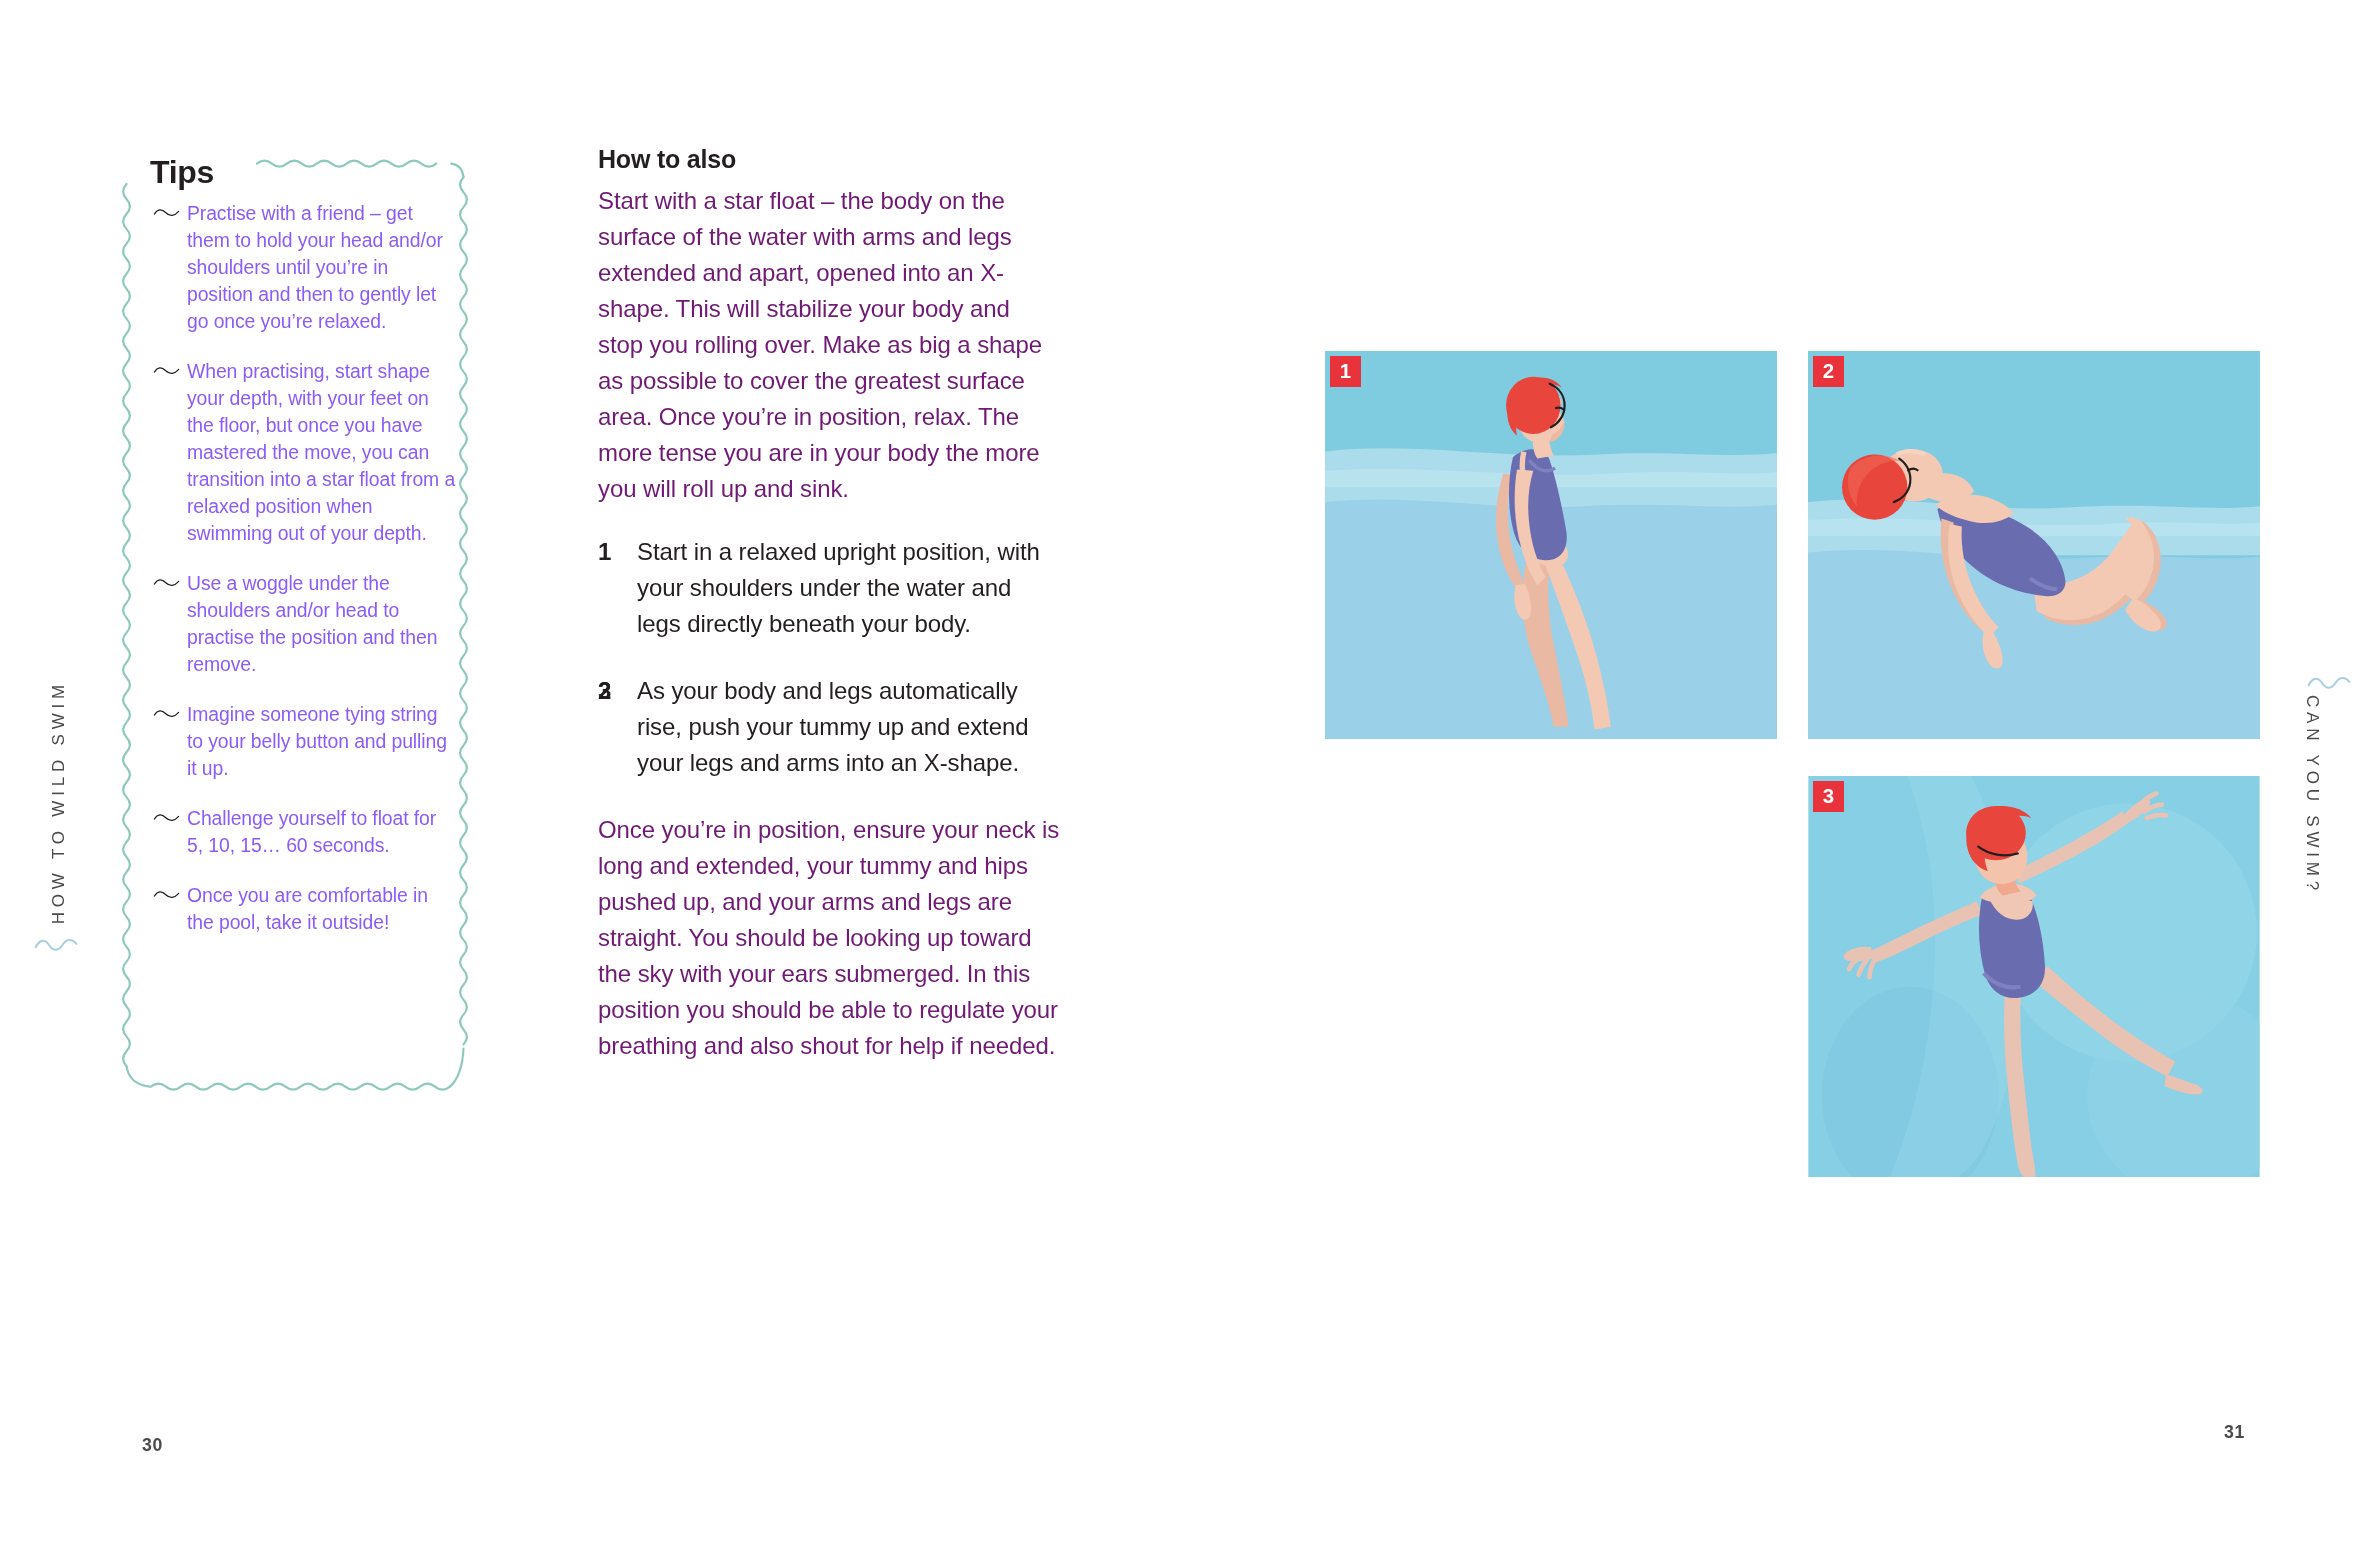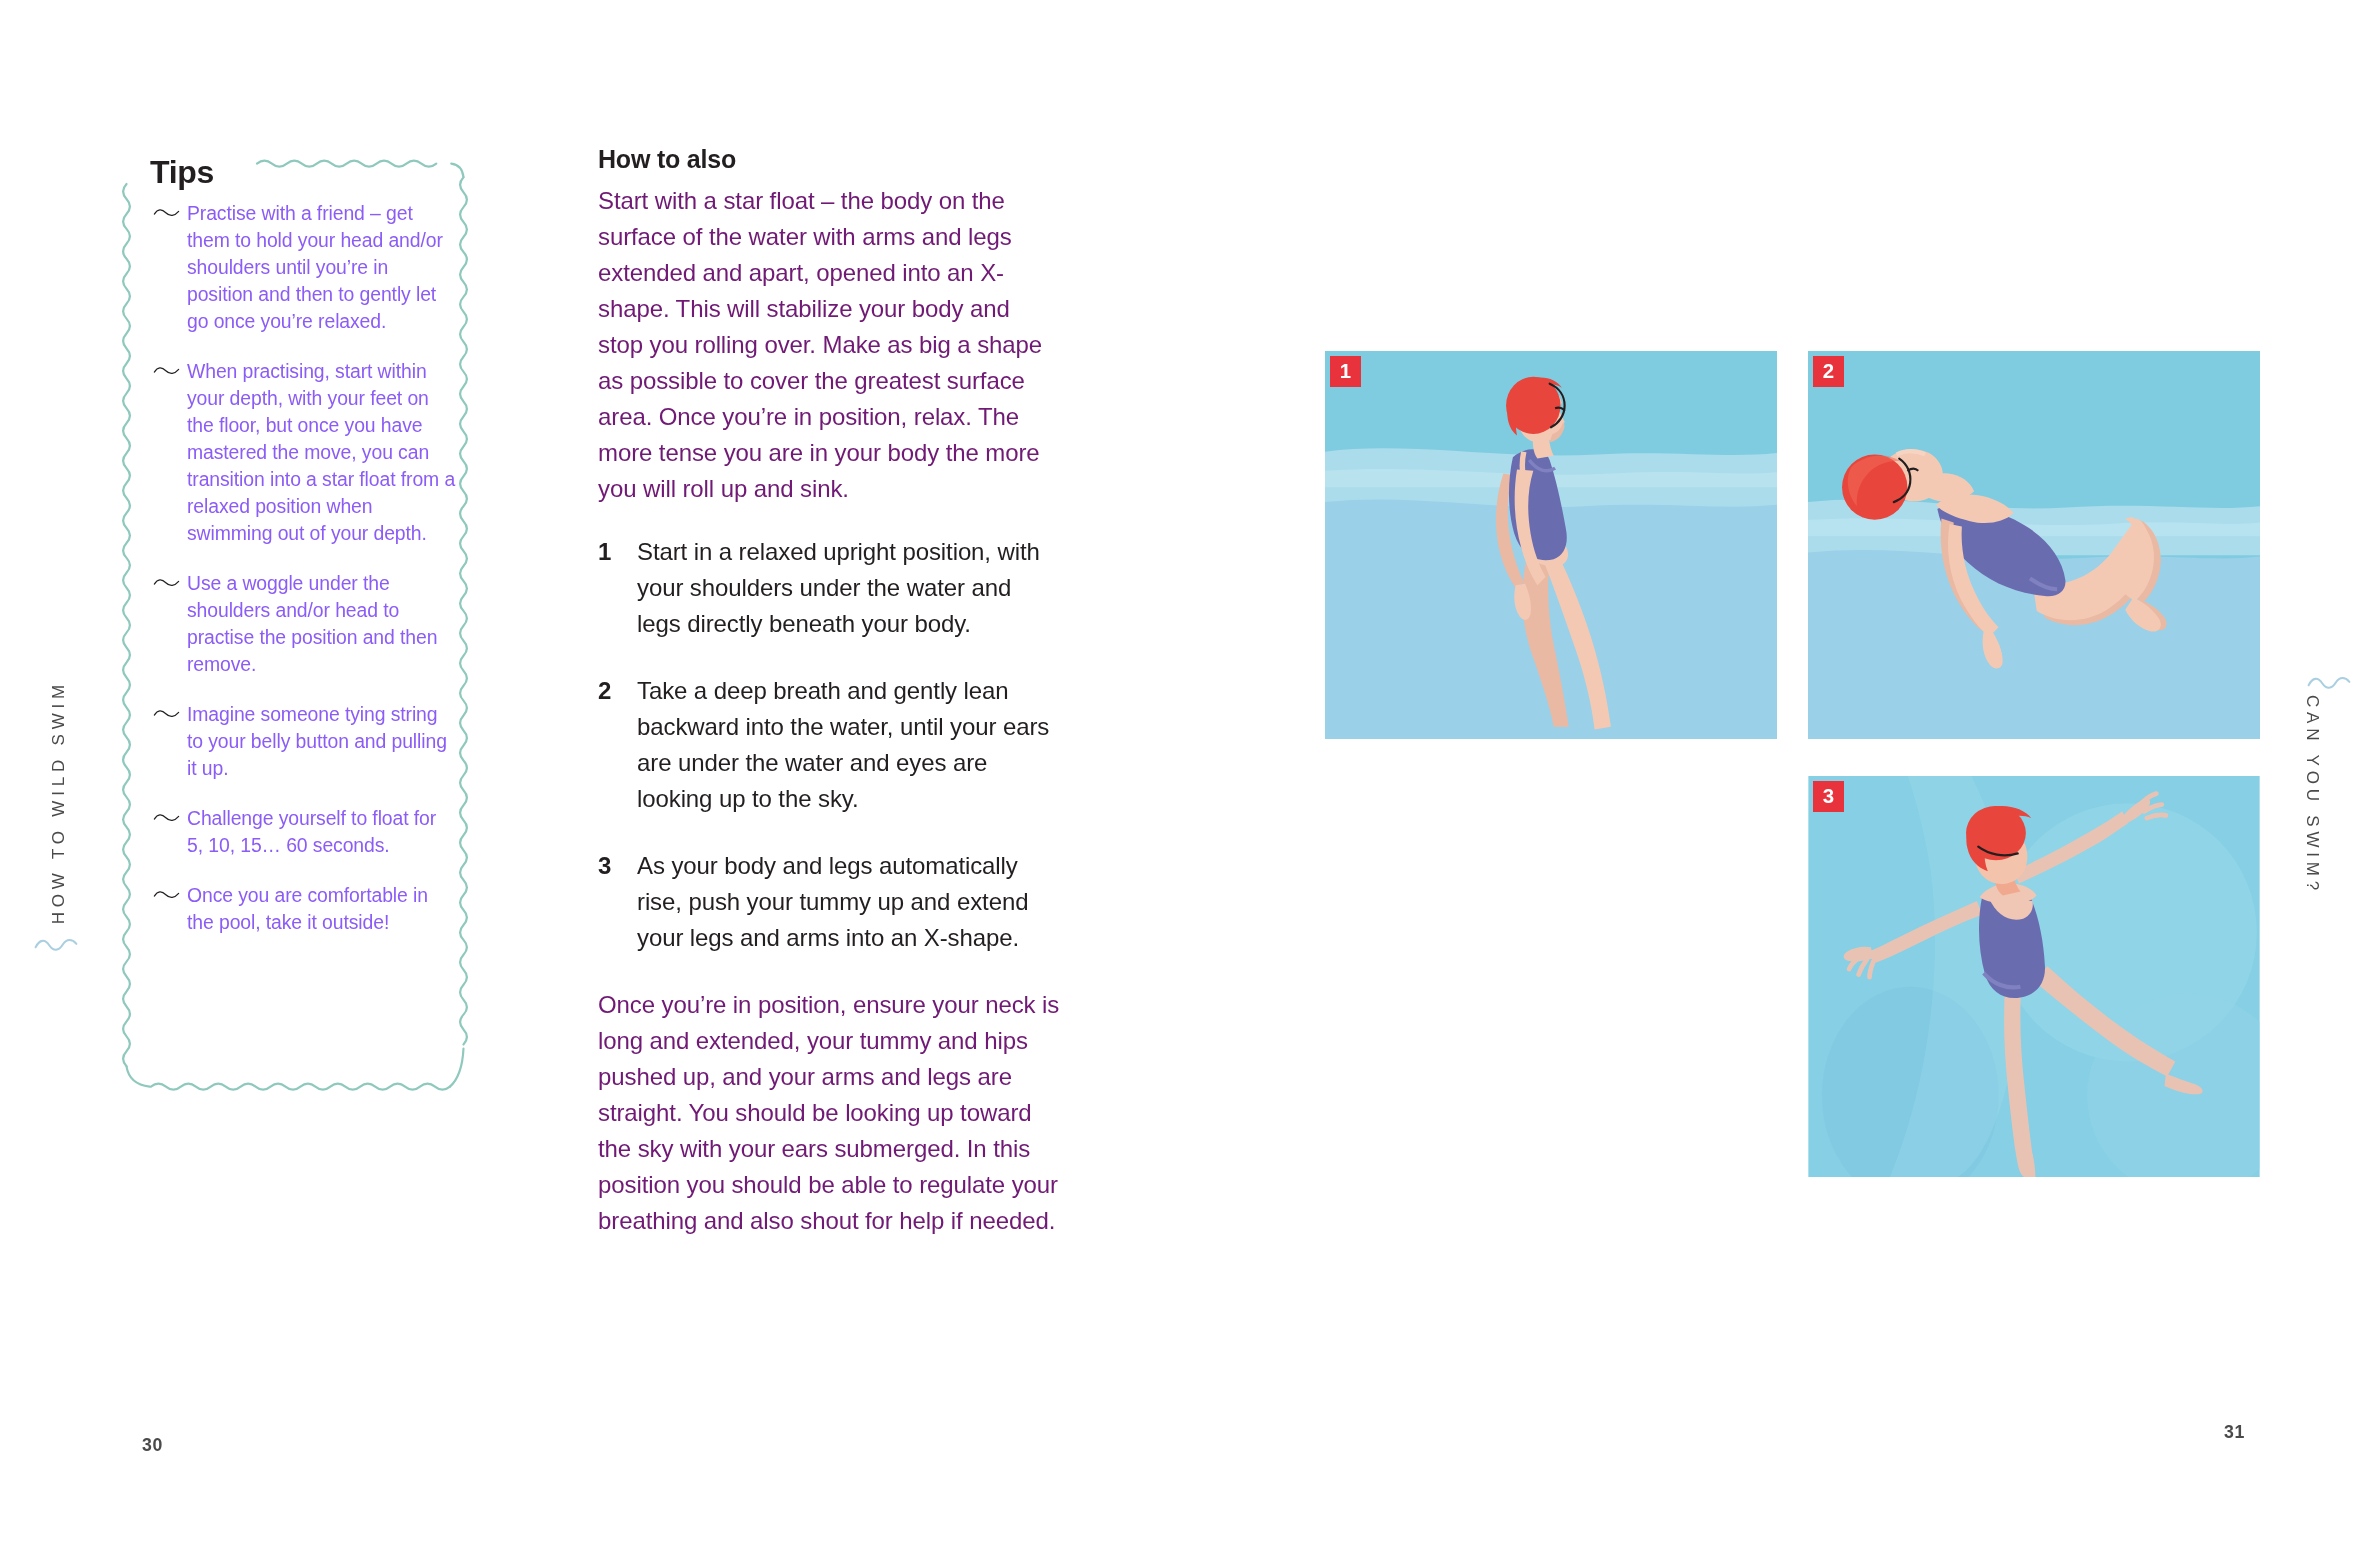--- a/index.html
+++ b/index.html
@@ -240,21 +240,21 @@
         <svg class="tip-bullet" viewBox="0 0 40 14">
           <path d="M2 9 C 7 1, 13 1, 19 7 C 25 13, 32 12, 38 5" fill="none" stroke="#231f20" stroke-width="1.8" stroke-linecap="round"></path>
         </svg>
         <span>Practise with a friend – get them to hold your head and/or shoulders until you’re in position and then to gently let go once you’re relaxed.</span>
       </div>
 
       <div class="tip-item">
         <svg class="tip-bullet" viewBox="0 0 40 14">
           <path d="M2 9 C 7 1, 13 1, 19 7 C 25 13, 32 12, 38 5" fill="none" stroke="#231f20" stroke-width="1.8" stroke-linecap="round"></path>
         </svg>
-        <span>When practising, start within your depth, with your feet on the floor, but once you have mastered the move, you can transition into a star float from a relaxed position when swimming out of your depth.</span>
+        <span>When practising, start shape your depth, with your feet on the floor, but once you have mastered the move, you can transition into a star float from a relaxed position when swimming out of your depth.</span>
       </div>
 
       <div class="tip-item">
         <svg class="tip-bullet" viewBox="0 0 40 14">
           <path d="M2 9 C 7 1, 13 1, 19 7 C 25 13, 32 12, 38 5" fill="none" stroke="#231f20" stroke-width="1.8" stroke-linecap="round"></path>
         </svg>
         <span>Use a woggle under the shoulders and/or head to practise the position and then remove.</span>
       </div>
 
       <div class="tip-item">
@@ -289,21 +289,20 @@
 
     <p class="body-para">Start with a star float – the body on the surface of the water with arms and legs extended and apart, opened into an X-shape. This will stabilize your body and stop you rolling over. Make as big a shape as possible to cover the greatest surface area. Once you’re in position, relax. The more tense you are in your body the more you will roll up and sink.</p>
 
     <div class="step">
       <span class="step-num">1</span>
       <span>Start in a relaxed upright position, with your shoulders under the water and legs directly beneath your body.</span>
     </div>
 
     <div class="step">
       <span class="step-num">2</span>
-      <span>Take a deep breath and gently lean backward into the water, until your ears are under the water and eyes are looking up to the sky.</span>
     </div>
 
     <div class="step">
       <span class="step-num">3</span>
       <span>As your body and legs automatically rise, push your tummy up and extend your legs and arms into an X-shape.</span>
     </div>
 
     <p class="body-para">Once you’re in position, ensure your neck is long and extended, your tummy and hips pushed up, and your arms and legs are straight. You should be looking up toward the sky with your ears submerged. In this position you should be able to regulate your breathing and also shout for help if needed.</p>
   </div>
 

